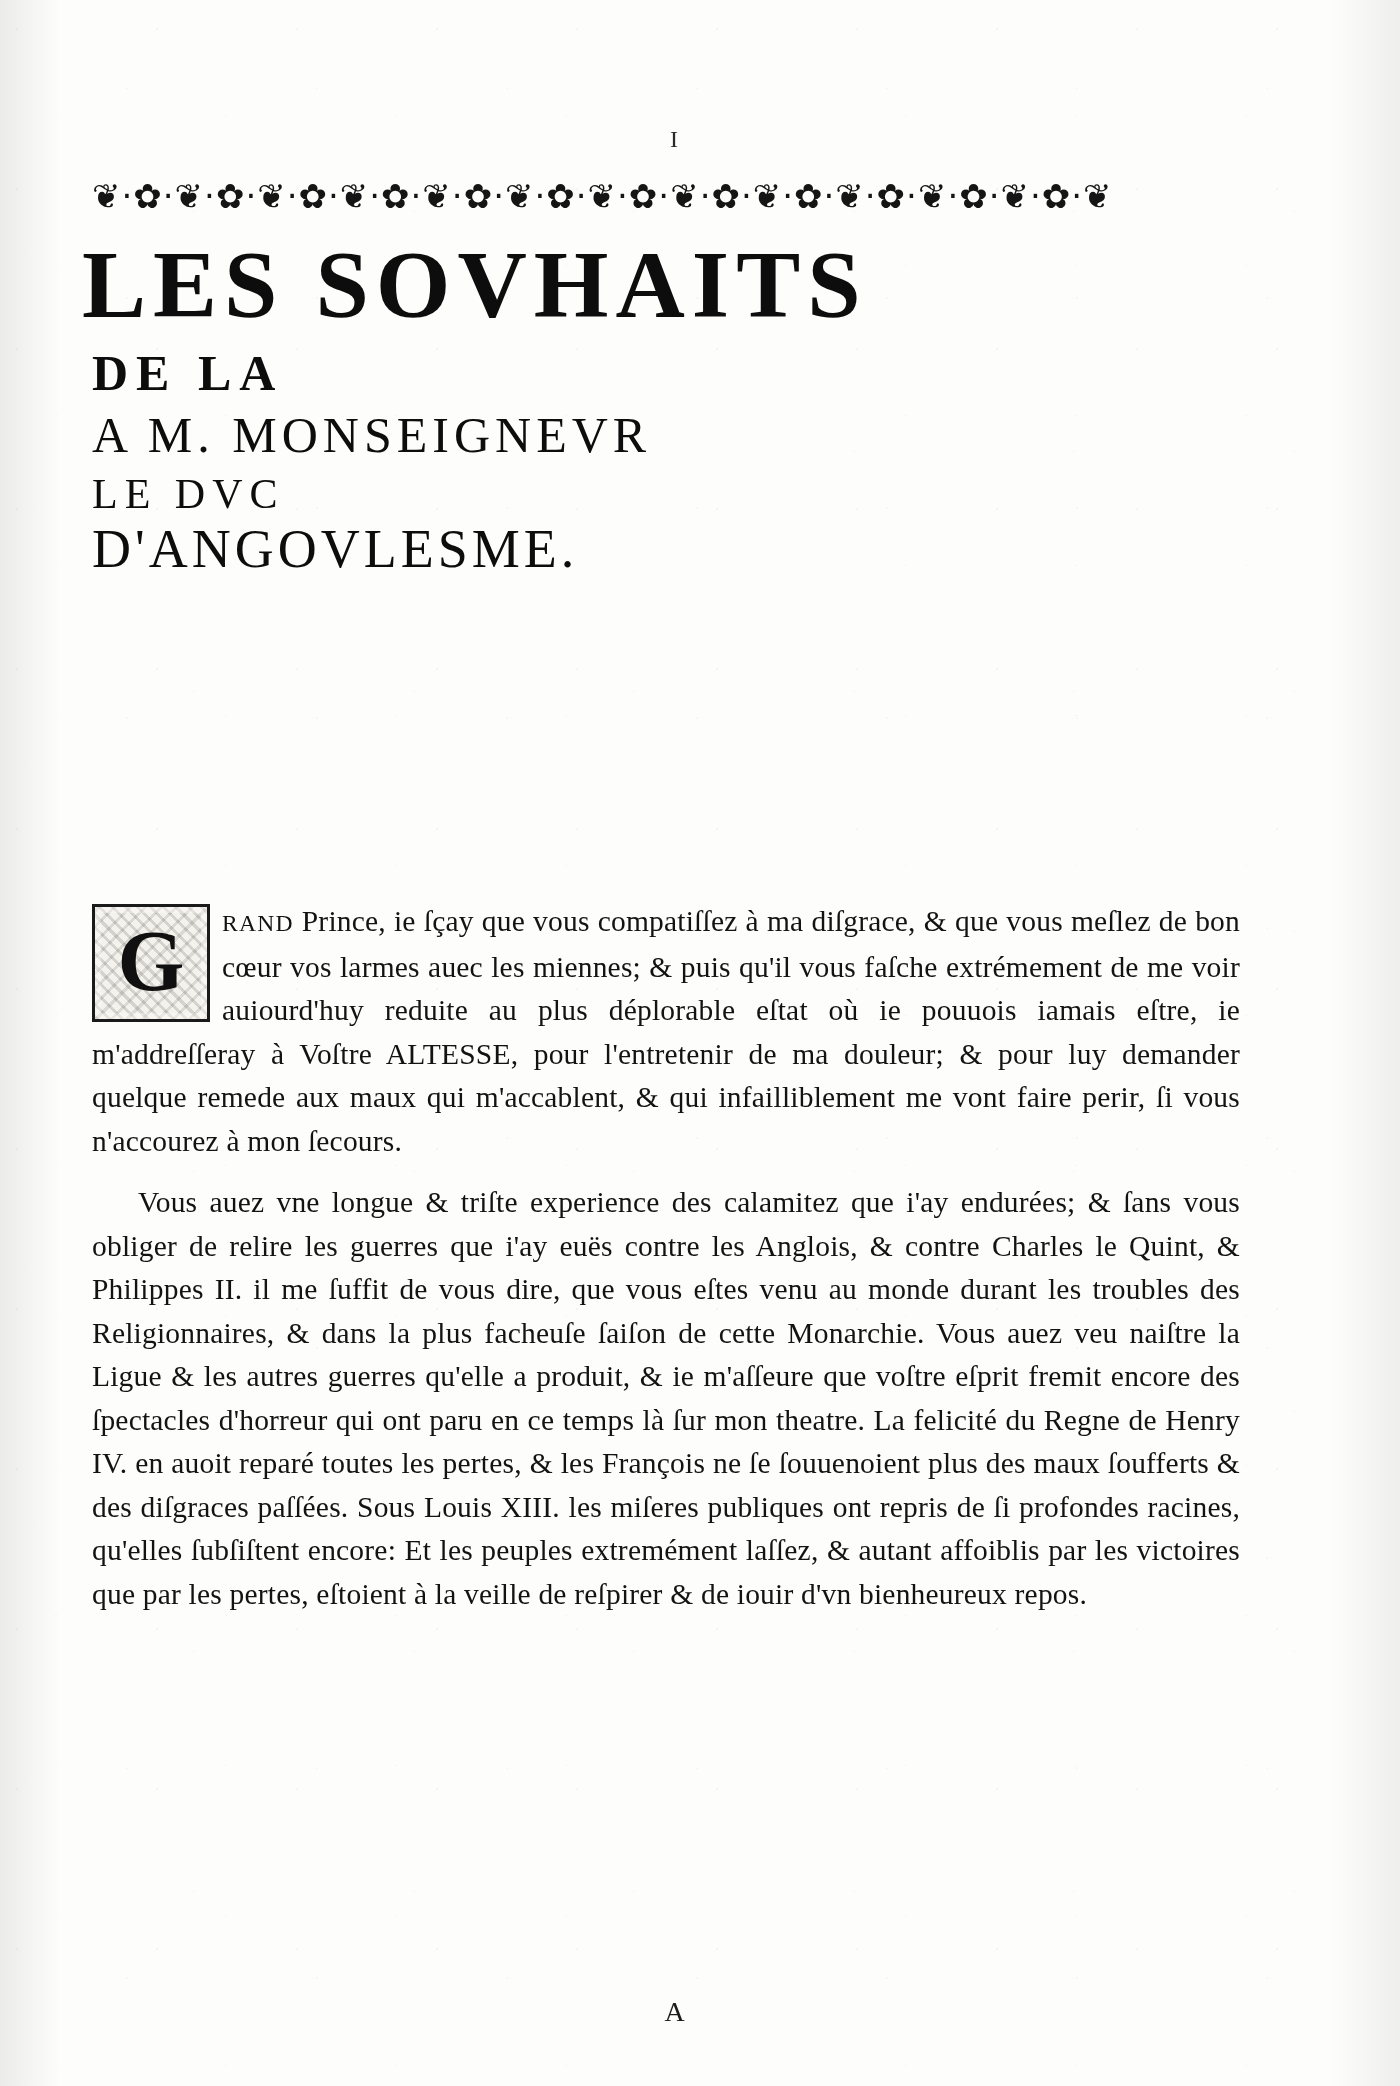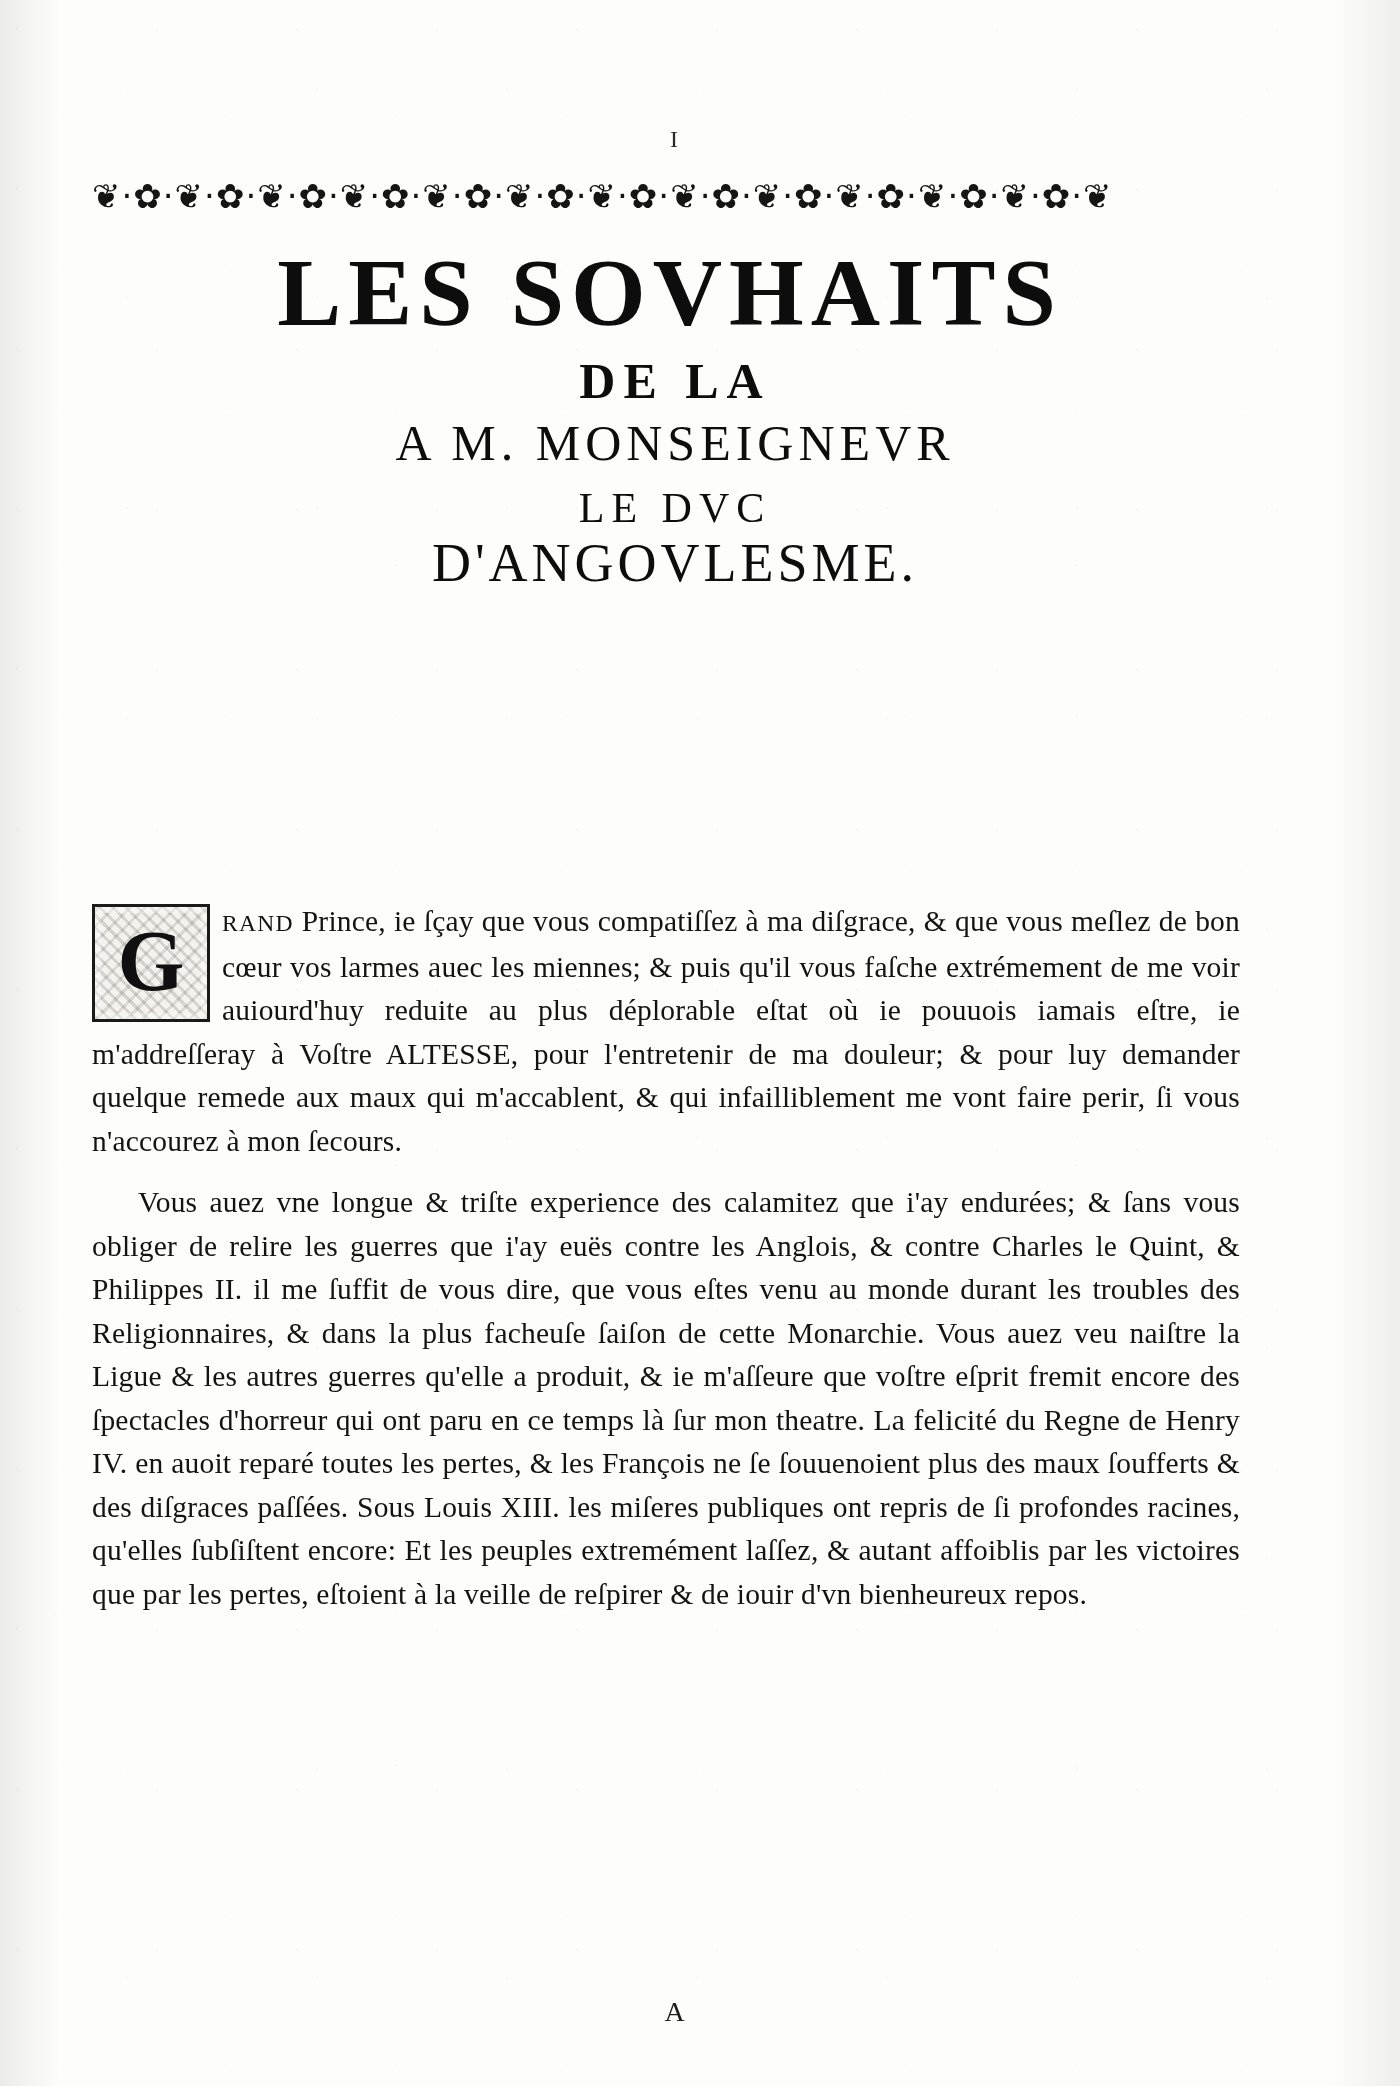--- a/index.html
+++ b/index.html
@@ -73,24 +73,23 @@
     white-space: nowrap;
     font-size: 34px;
     line-height: 56px;
     letter-spacing: 1px;
     color: #151515;
     font-family: "DejaVu Sans", sans-serif;
   }
 
   .title-block {
     position: absolute;
-    top: 244px;
-    left: 0;
-    width: 1166px;
-    text-align: center;
+    top: 236px;
+    left: 0;
+    width: 1166px;
     color: #0d0d0d;
   }
   .t-line1 {
     font-size: 96px;
     line-height: 1.02;
     letter-spacing: 7px;
     font-weight: bold;
     font-family: "Liberation Serif", serif;
     margin-left: -10px;
   }
@@ -108,21 +107,21 @@
     margin-top: 2px;
   }
   .t-line4 {
     font-size: 50px;
     letter-spacing: 5px;
     margin-top: 4px;
   }
   .t-line5 {
     font-size: 42px;
     letter-spacing: 7px;
-    margin-top: 12px;
+    margin-top: 6px;
   }
   .t-line6 {
     font-size: 54px;
     letter-spacing: 4px;
   }
 
   .body-text {
     position: absolute;
     top: 900px;
     left: 0;

